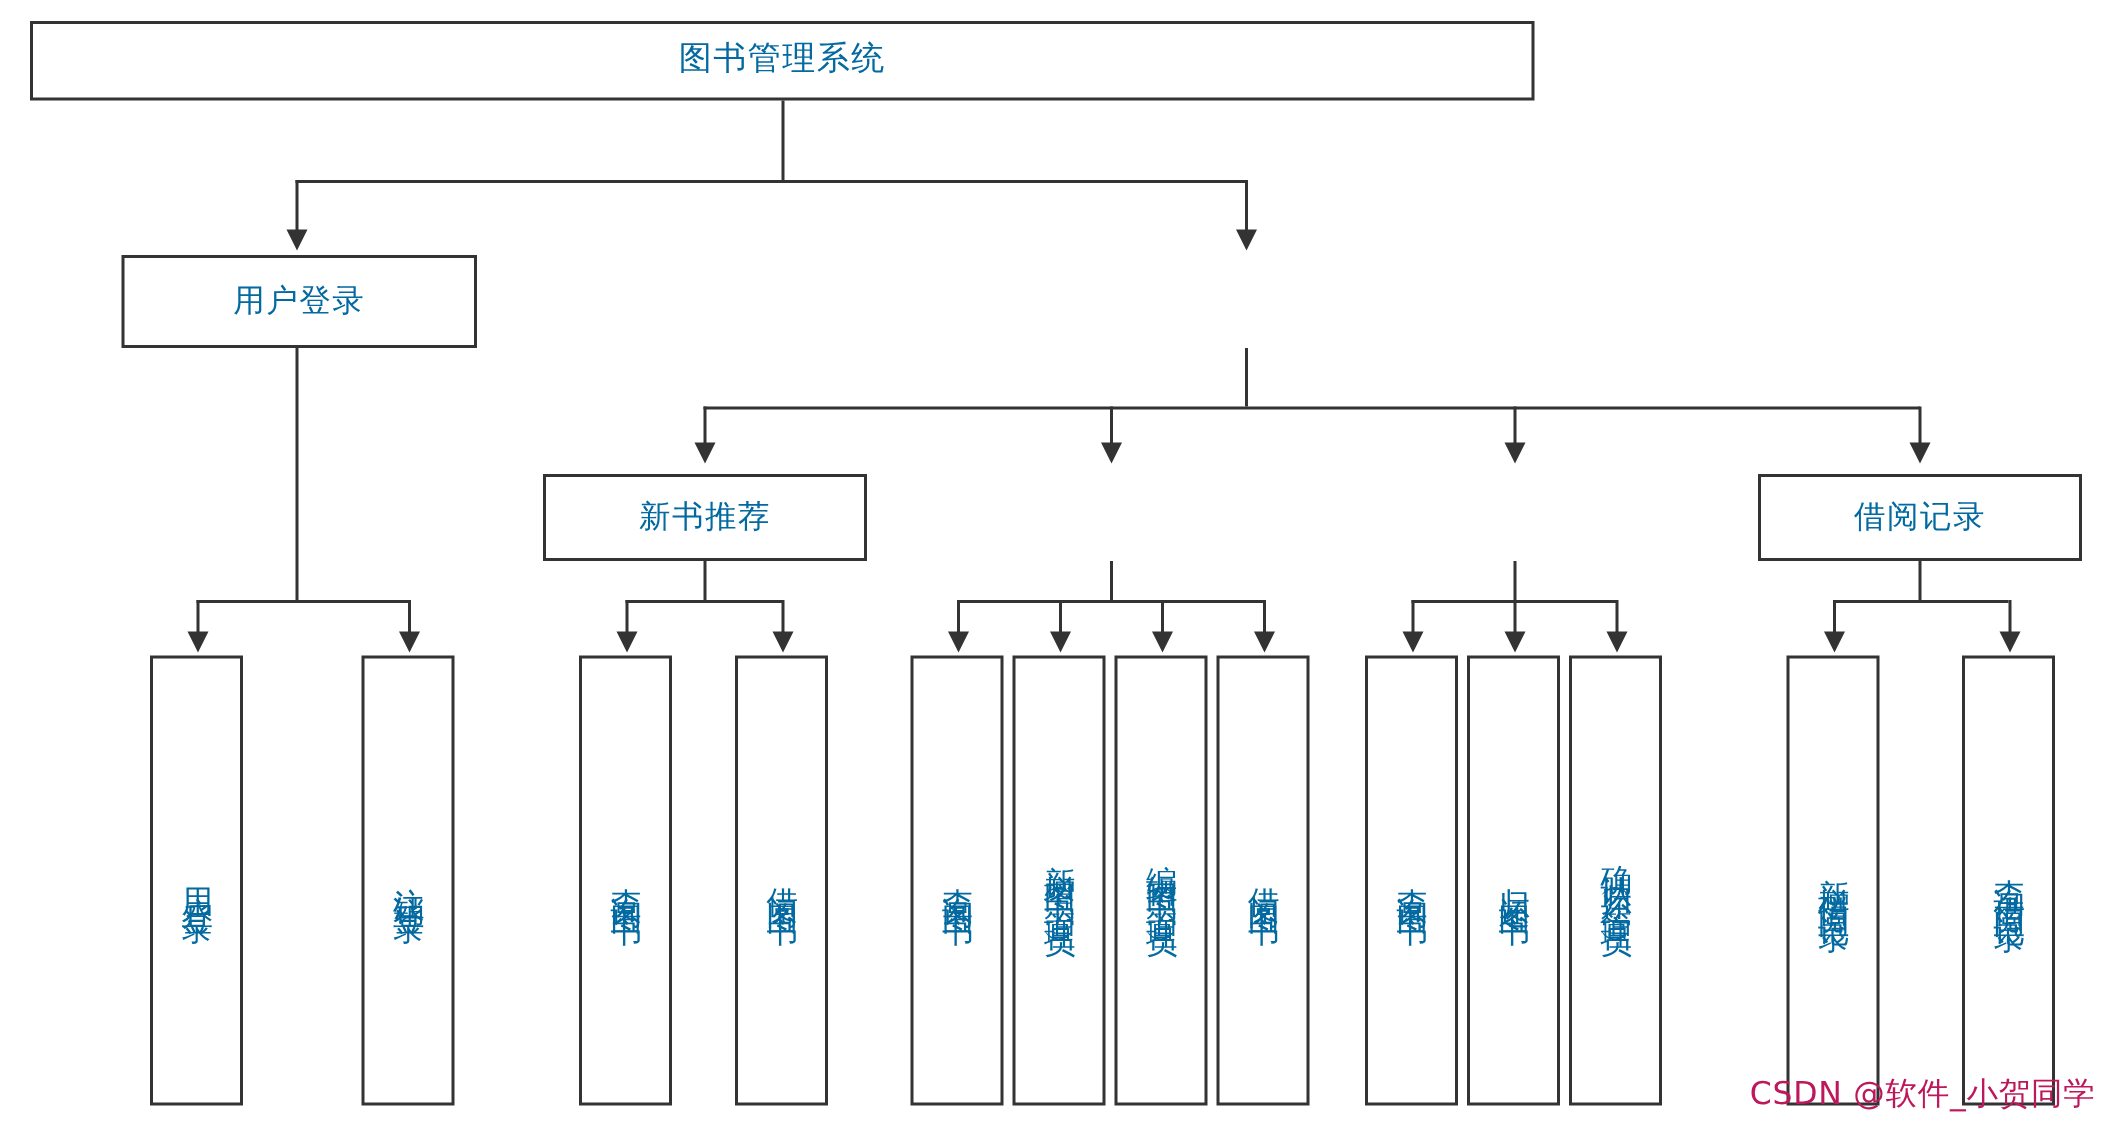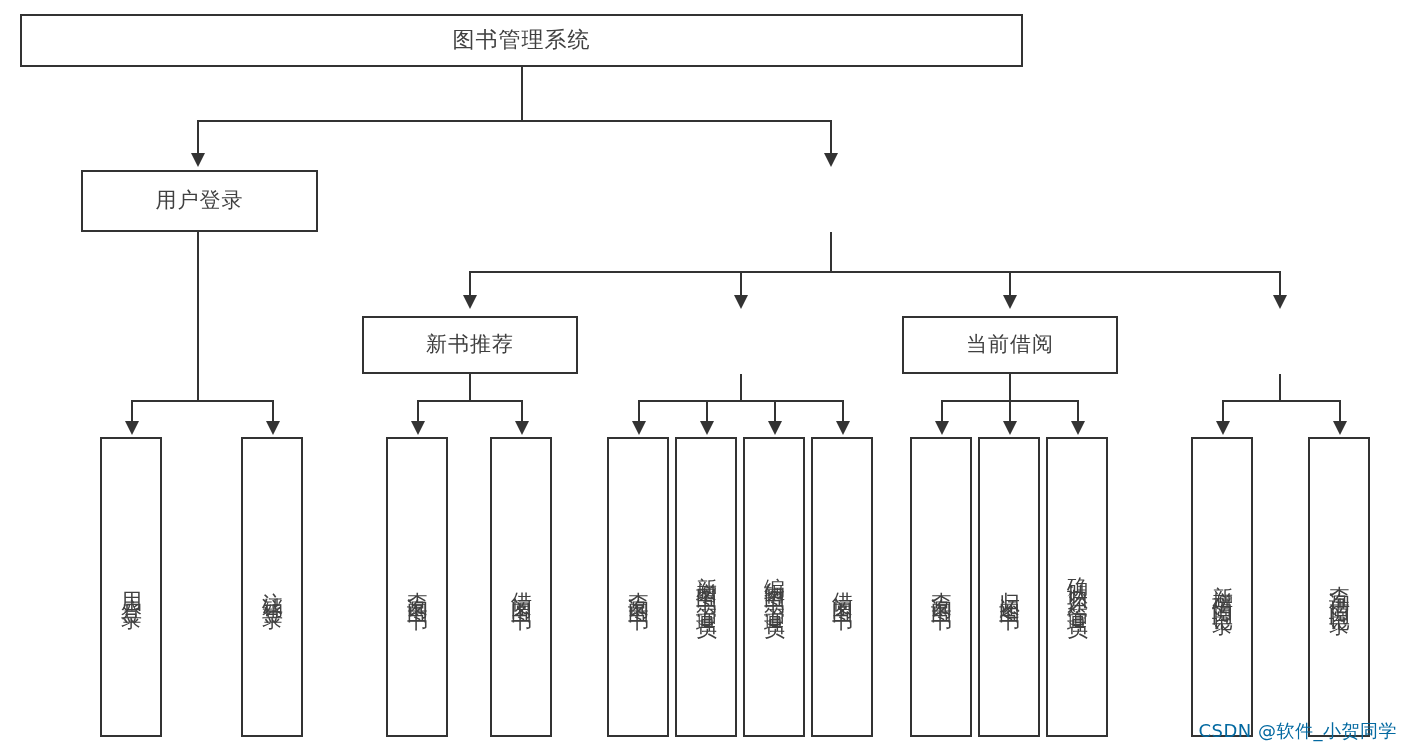--- a/index.html
+++ b/index.html
@@ -20,21 +20,21 @@
   }
   
   .node {
     position: absolute;
     box-sizing: border-box;
     border: 2.5px solid #333333;
     background: #ffffff;
     display: flex;
     align-items: center;
     justify-content: center;
-    color: #404040;
+    color: #0369a1;
     letter-spacing: 1px;
   }
   .node.horiz {
     font-size: 21px;
     line-height: 1.2;
   }
   .node.root {
     font-size: 22px;
   }
   
@@ -69,22 +69,22 @@
     height: 0;
     border-left: 7px solid transparent;
     border-right: 7px solid transparent;
     border-top: 14px solid #333333;
   }
   
   #watermark {
     position: absolute;
     right: 8px;
     bottom: 4px;
-    font-size: 18px;
-    color: #0369a1;
+    font-size: 21px;
+    color: #be185d;
     white-space: nowrap;
     letter-spacing: 0.5px;
   }
 </style>
 </head>
 <body>
 
 <div id="canvas">
 
   <div class="node horiz root" style="left:20px; top:14px; width:1003px; height:53px;">
@@ -118,22 +118,22 @@
   <div class="lineV" style="left:740px; top:271px; height:27px;"></div>
   <div class="arrow" style="left:734px; top:295px;"></div>
   <div class="lineV" style="left:1009px; top:271px; height:27px;"></div>
   <div class="arrow" style="left:1003px; top:295px;"></div>
   <div class="lineV" style="left:1279px; top:271px; height:27px;"></div>
   <div class="arrow" style="left:1273px; top:295px;"></div>
 
   <div class="node horiz" style="left:362px; top:316px; width:216px; height:58px;justify-content:center;">
     <span>新书推荐</span>
   </div>
-  <div class="node horiz" style="left:902px; top:316px; width:216px; height:58px;">
-    <span>当前借阅</span>
+  <div class="node horiz" style="left:1172px; top:316px; width:216px; height:58px;">
+    <span>借阅记录</span>
   </div>
 
   <div class="lineV" style="left:469px; top:374px; height:26px;"></div>
   <div class="lineH" style="left:417px; top:400px; width:105px;"></div>
   <div class="lineV" style="left:417px; top:400px; height:24px;"></div>
   <div class="arrow" style="left:411px; top:421px;"></div>
   <div class="lineV" style="left:521px; top:400px; height:24px;"></div>
   <div class="arrow" style="left:515px; top:421px;"></div>
 
   <div class="lineV" style="left:740px; top:374px; height:26px;"></div>

